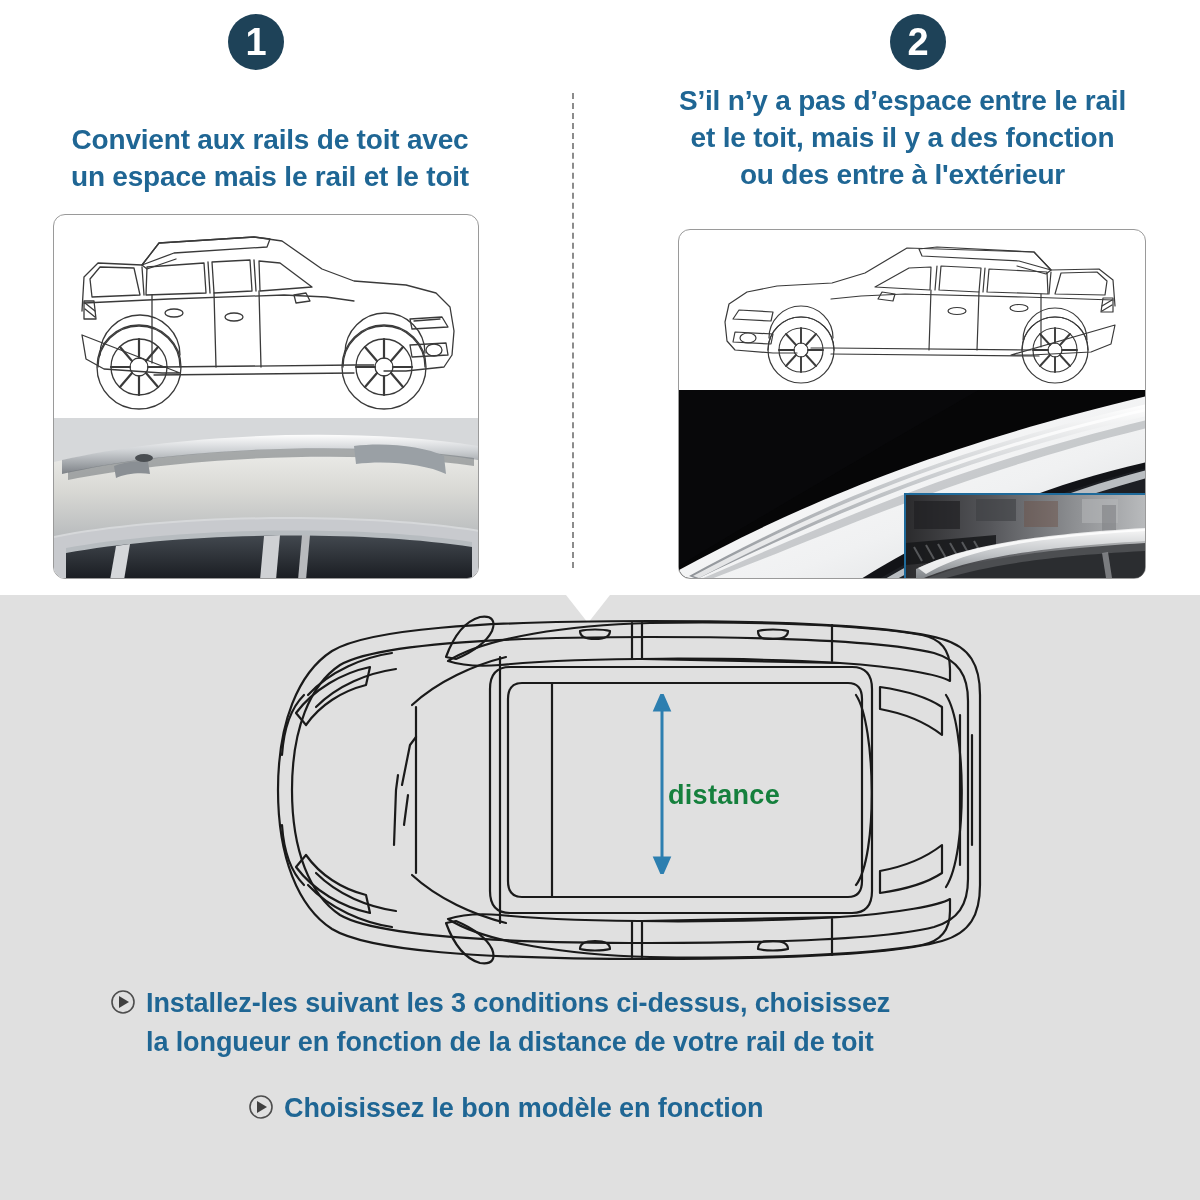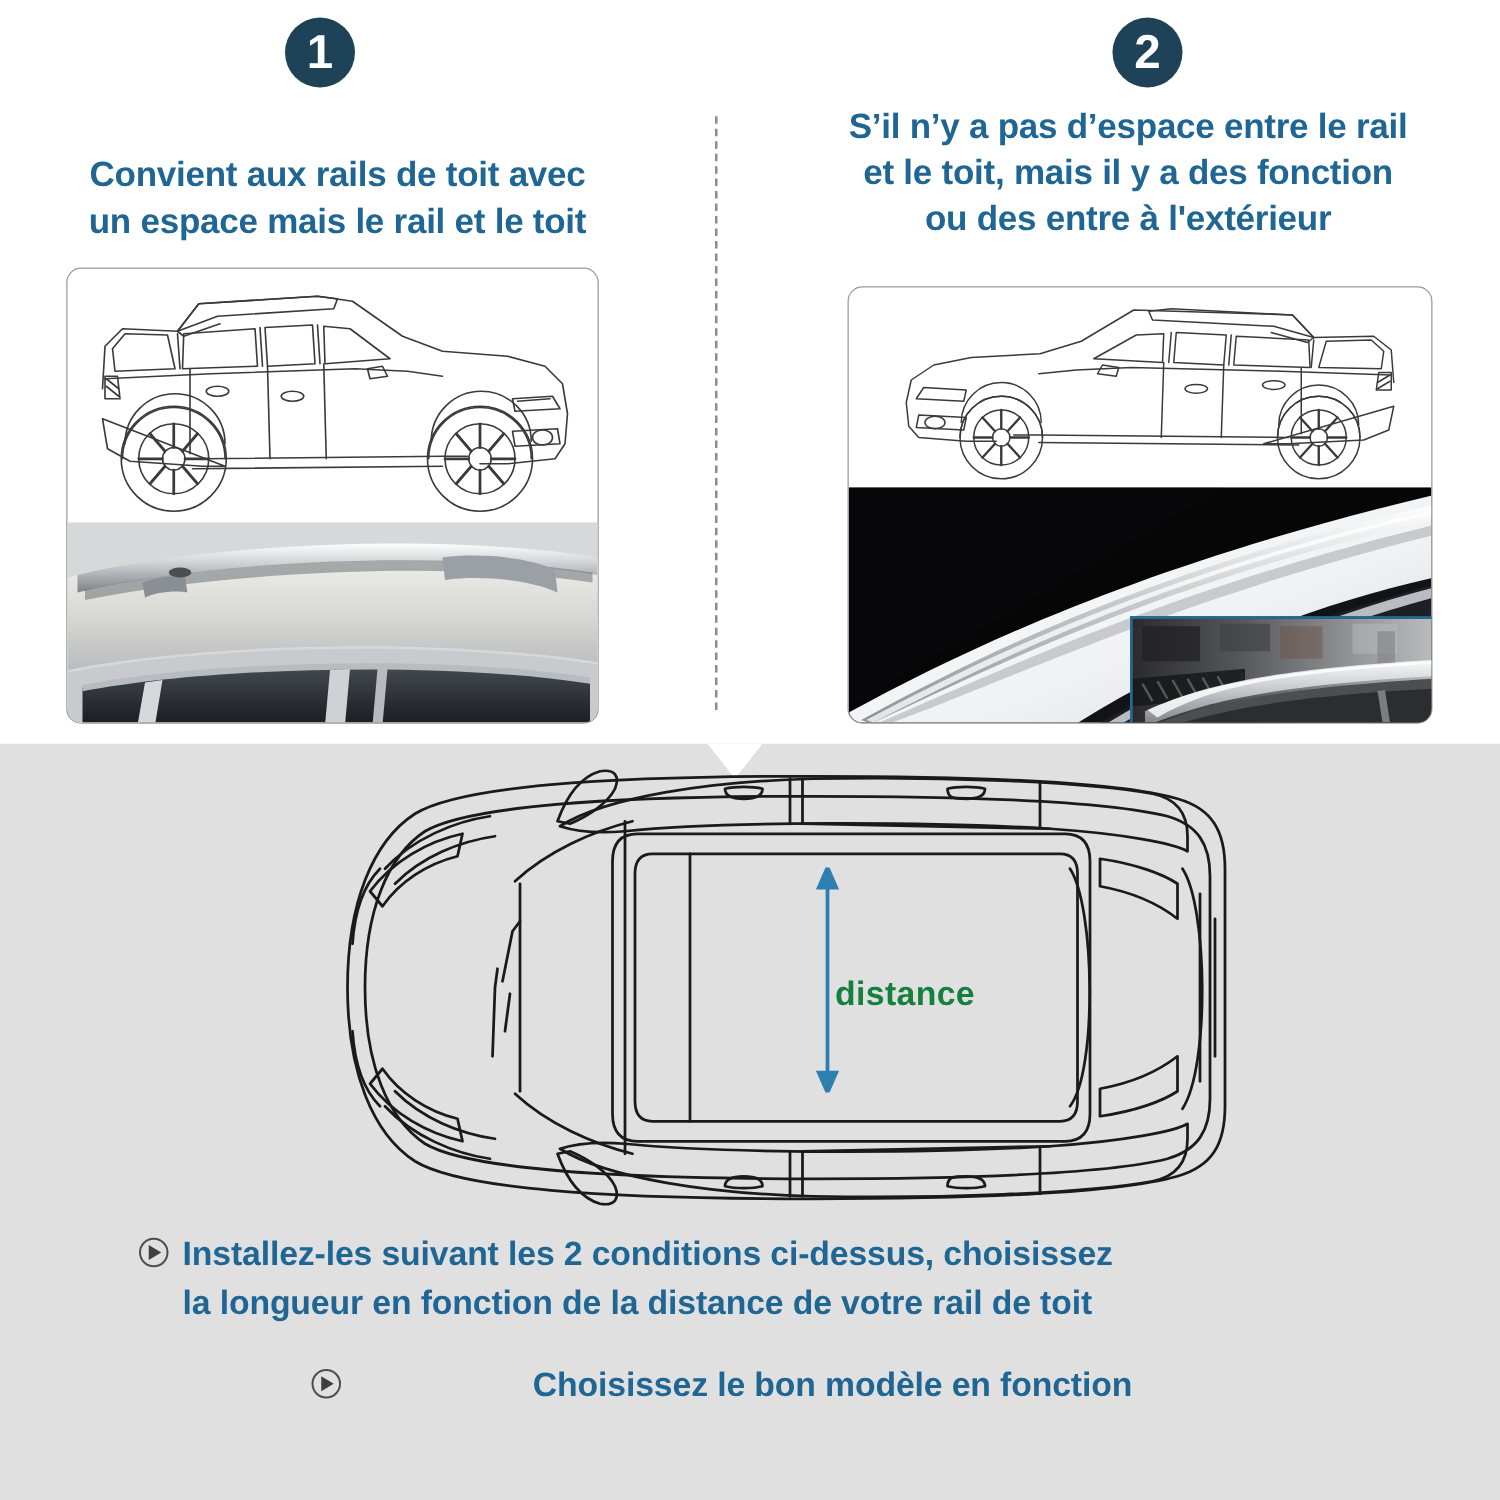--- a/index.html
+++ b/index.html
@@ -155,21 +155,21 @@
   }
   .bullet-text {
     color: #1f6694;
     font-weight: bold;
     font-size: 27px;
     line-height: 1.45;
     font-family: "Liberation Sans", sans-serif;
     letter-spacing: -0.1px;
   }
   #bullet-1 .bullet-text { text-align: left; }
-  #bullet-2 .bullet-text { text-align: center; width: 100%; }
+  #bullet-2 .bullet-text { text-align: left; width: 100%; }
 </style>
 </head>
 <body>
 
 <div id="page">
 
   <div class="top-area">
 
     <div class="badge" id="badge-1">1</div>
 
@@ -548,21 +548,21 @@
   <div class="dist-label">distance</div>
 
   <div class="bullet-block" id="bullet-1">
     <span class="bullet-icon">
       <svg width="26" height="26" viewBox="0 0 26 26">
         <circle cx="13" cy="13" r="11" fill="none" stroke="#4d4d4d" stroke-width="1.6"></circle>
         <polygon points="9,7 19,13 9,19" fill="#3f3f3f"></polygon>
       </svg>
     </span>
     <span class="bullet-text">
-      <span>Installez-les suivant les 2 conditions ci-dessus, choisissez</span><br>
+      <span>Installez-les suivant les 3 conditions ci-dessus, choisissez</span><br>
       <span>la longueur en fonction de la distance de votre rail de toit</span>
     </span>
   </div>
 
   <div class="bullet-block" id="bullet-2">
     <span class="bullet-icon">
       <svg width="26" height="26" viewBox="0 0 26 26">
         <circle cx="13" cy="13" r="11" fill="none" stroke="#4d4d4d" stroke-width="1.6"></circle>
         <polygon points="9,7 19,13 9,19" fill="#3f3f3f"></polygon>
       </svg>

